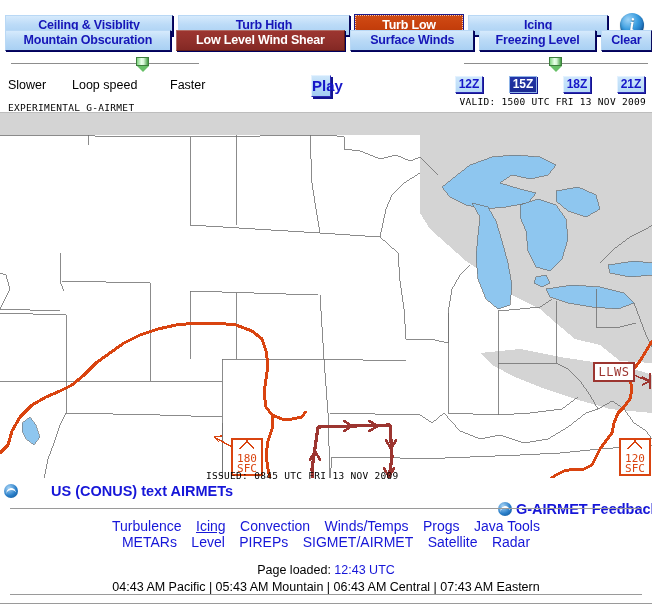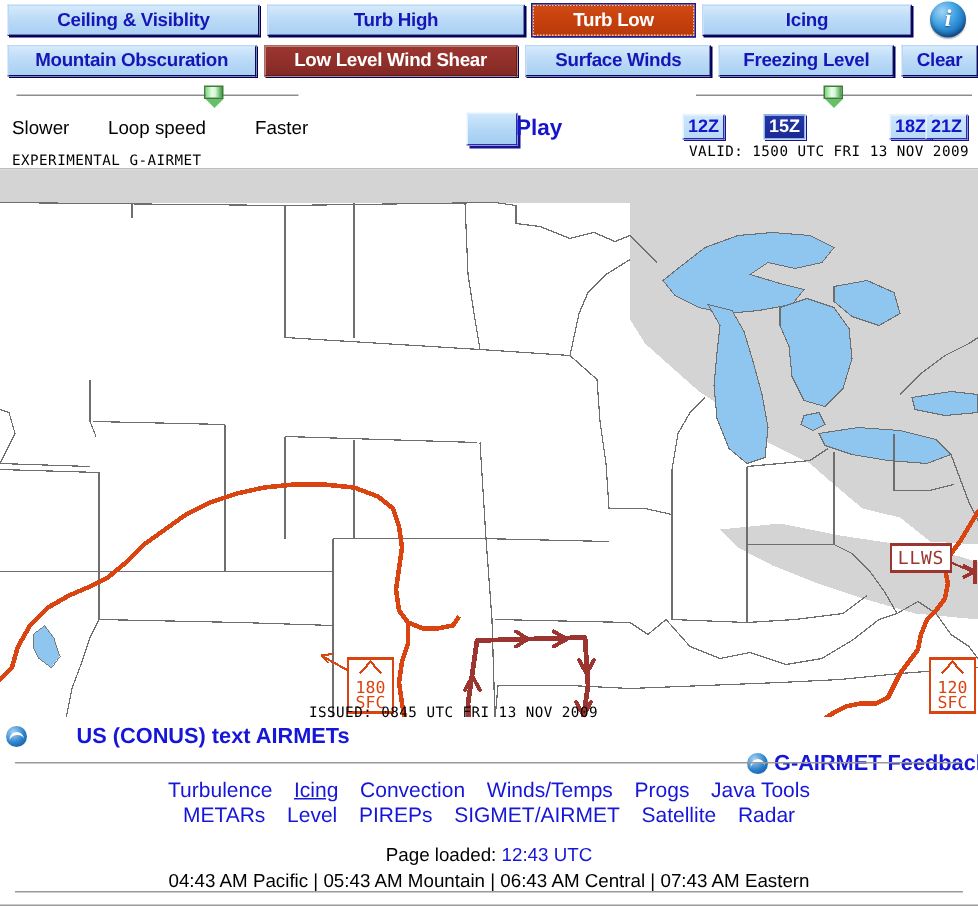--- a/index.html
+++ b/index.html
@@ -20,21 +20,21 @@
 
   
   .btnbar {
     position: absolute;
     left: 0;
     width: 652px;
     height: 27px;
     display: flex;
     align-items: center;
   }
-  #bar1 { top: 0px; }
+  #bar1 { top: 12px; }
   #bar2 { top: 27px; }
 
   .btn {
     box-sizing: border-box;
     height: 21px;
     margin-left: 5px;
     border: 1px solid #1c1c8c;
     border-top-color: #b9d8f5;
     border-left-color: #b9d8f5;
     border-right-color: #0b0b5e;
@@ -169,21 +169,20 @@
     border: 1px solid #2a2ab4;
     border-top-color: #e4f2ff;
     border-left-color: #e4f2ff;
     color: #1616c8;
     font-weight: bold;
     font-size: 15px;
     line-height: 20px;
     text-align: center;
     box-shadow: 2px 2px 0 #14148f;
     cursor: pointer;
-    padding-left: 32px;
   }
 
   .timebtn {
     position: absolute;
     top: 22px;
     width: 28px;
     height: 17px;
     box-sizing: border-box;
     background: linear-gradient(to bottom, #cfe7fb 0%, #b6daf7 100%);
     border: 1px solid #2a2ab4;
@@ -198,21 +197,21 @@
     cursor: pointer;
     font-family: "Liberation Sans", sans-serif;
   }
   .timebtn.active {
     background: linear-gradient(to bottom, #2435a8 0%, #1b2a92 100%);
     color: #ffffff;
     border-color: #8fb4e8;
   }
   #t12 { left: 455px; }
   #t15 { left: 509px; }
-  #t18 { left: 593px; }
+  #t18 { left: 563px; }
   #t21 { left: 617px; }
 
   
   .mono {
     font-family: "DejaVu Sans Mono", "Liberation Mono", monospace;
     font-size: 9.5px;
     color: #000000;
     letter-spacing: 0.3px;
     white-space: nowrap;
   }

